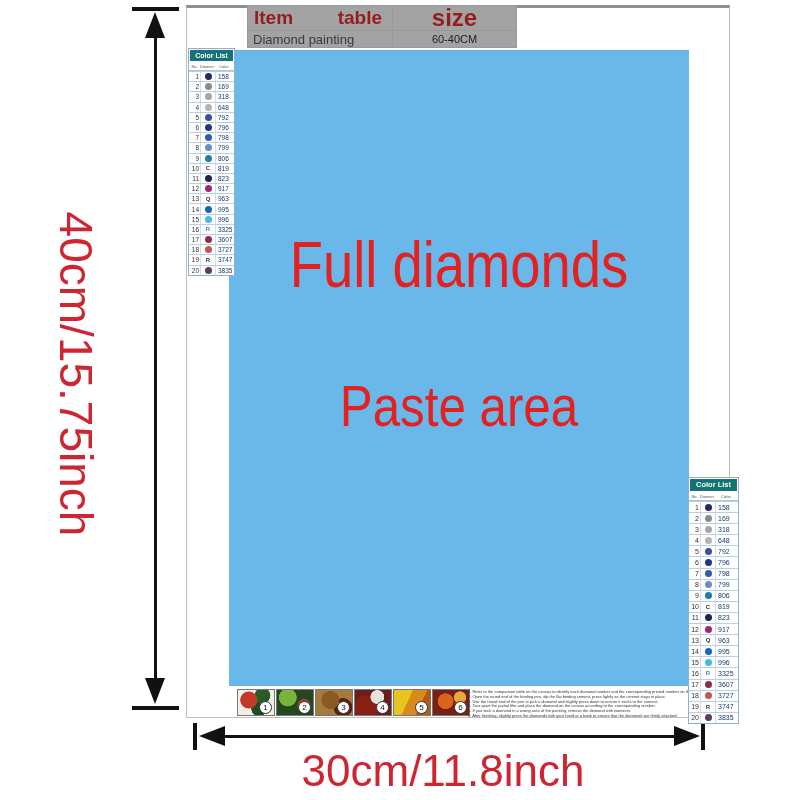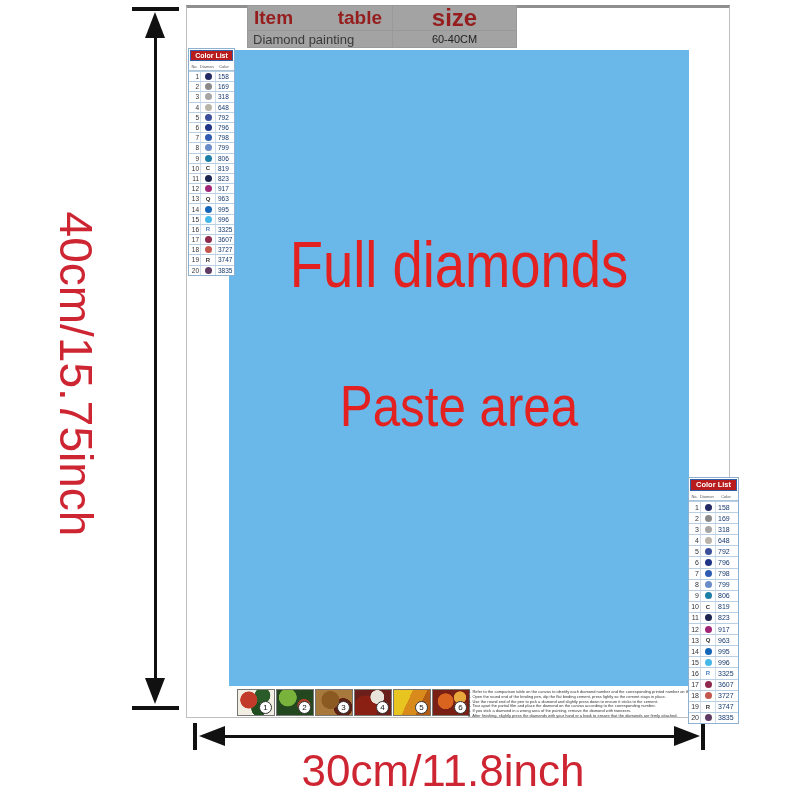--- a/index.html
+++ b/index.html
@@ -51,21 +51,21 @@
   .paste-line1{top:178px;font-size:64px;}
   .paste-line2{top:322px;font-size:58px;}
   
   .clist{
     position:absolute;background:#fff;border:1px solid #8fb0cf;
     box-sizing:border-box;z-index:5;
   }
   .clist-left{left:1px;top:40px;width:47px;}
   .clist-right{left:501px;top:469px;width:51px;}
   .clist-title{
-    margin:1px;background:#b91c1c;border:1px solid #2f5fa8;color:#fff;
+    margin:1px;background:#0f766e;border:1px solid #2f5fa8;color:#fff;
     text-align:center;font-size:7px;line-height:9px;font-weight:700;
   }
   .clist-right .clist-title{font-size:7.5px;line-height:10px;}
   .clist-head{
     display:flex;align-items:center;font-size:4px;color:#555;
     border-bottom:1px solid #aac4da;height:8px;
   }
   .clist-head .ch0{width:11px;text-align:center;}
   .clist-head .ch1{width:14px;text-align:center;overflow:hidden;}
   .clist-head .ch2{flex:1;text-align:center;}

